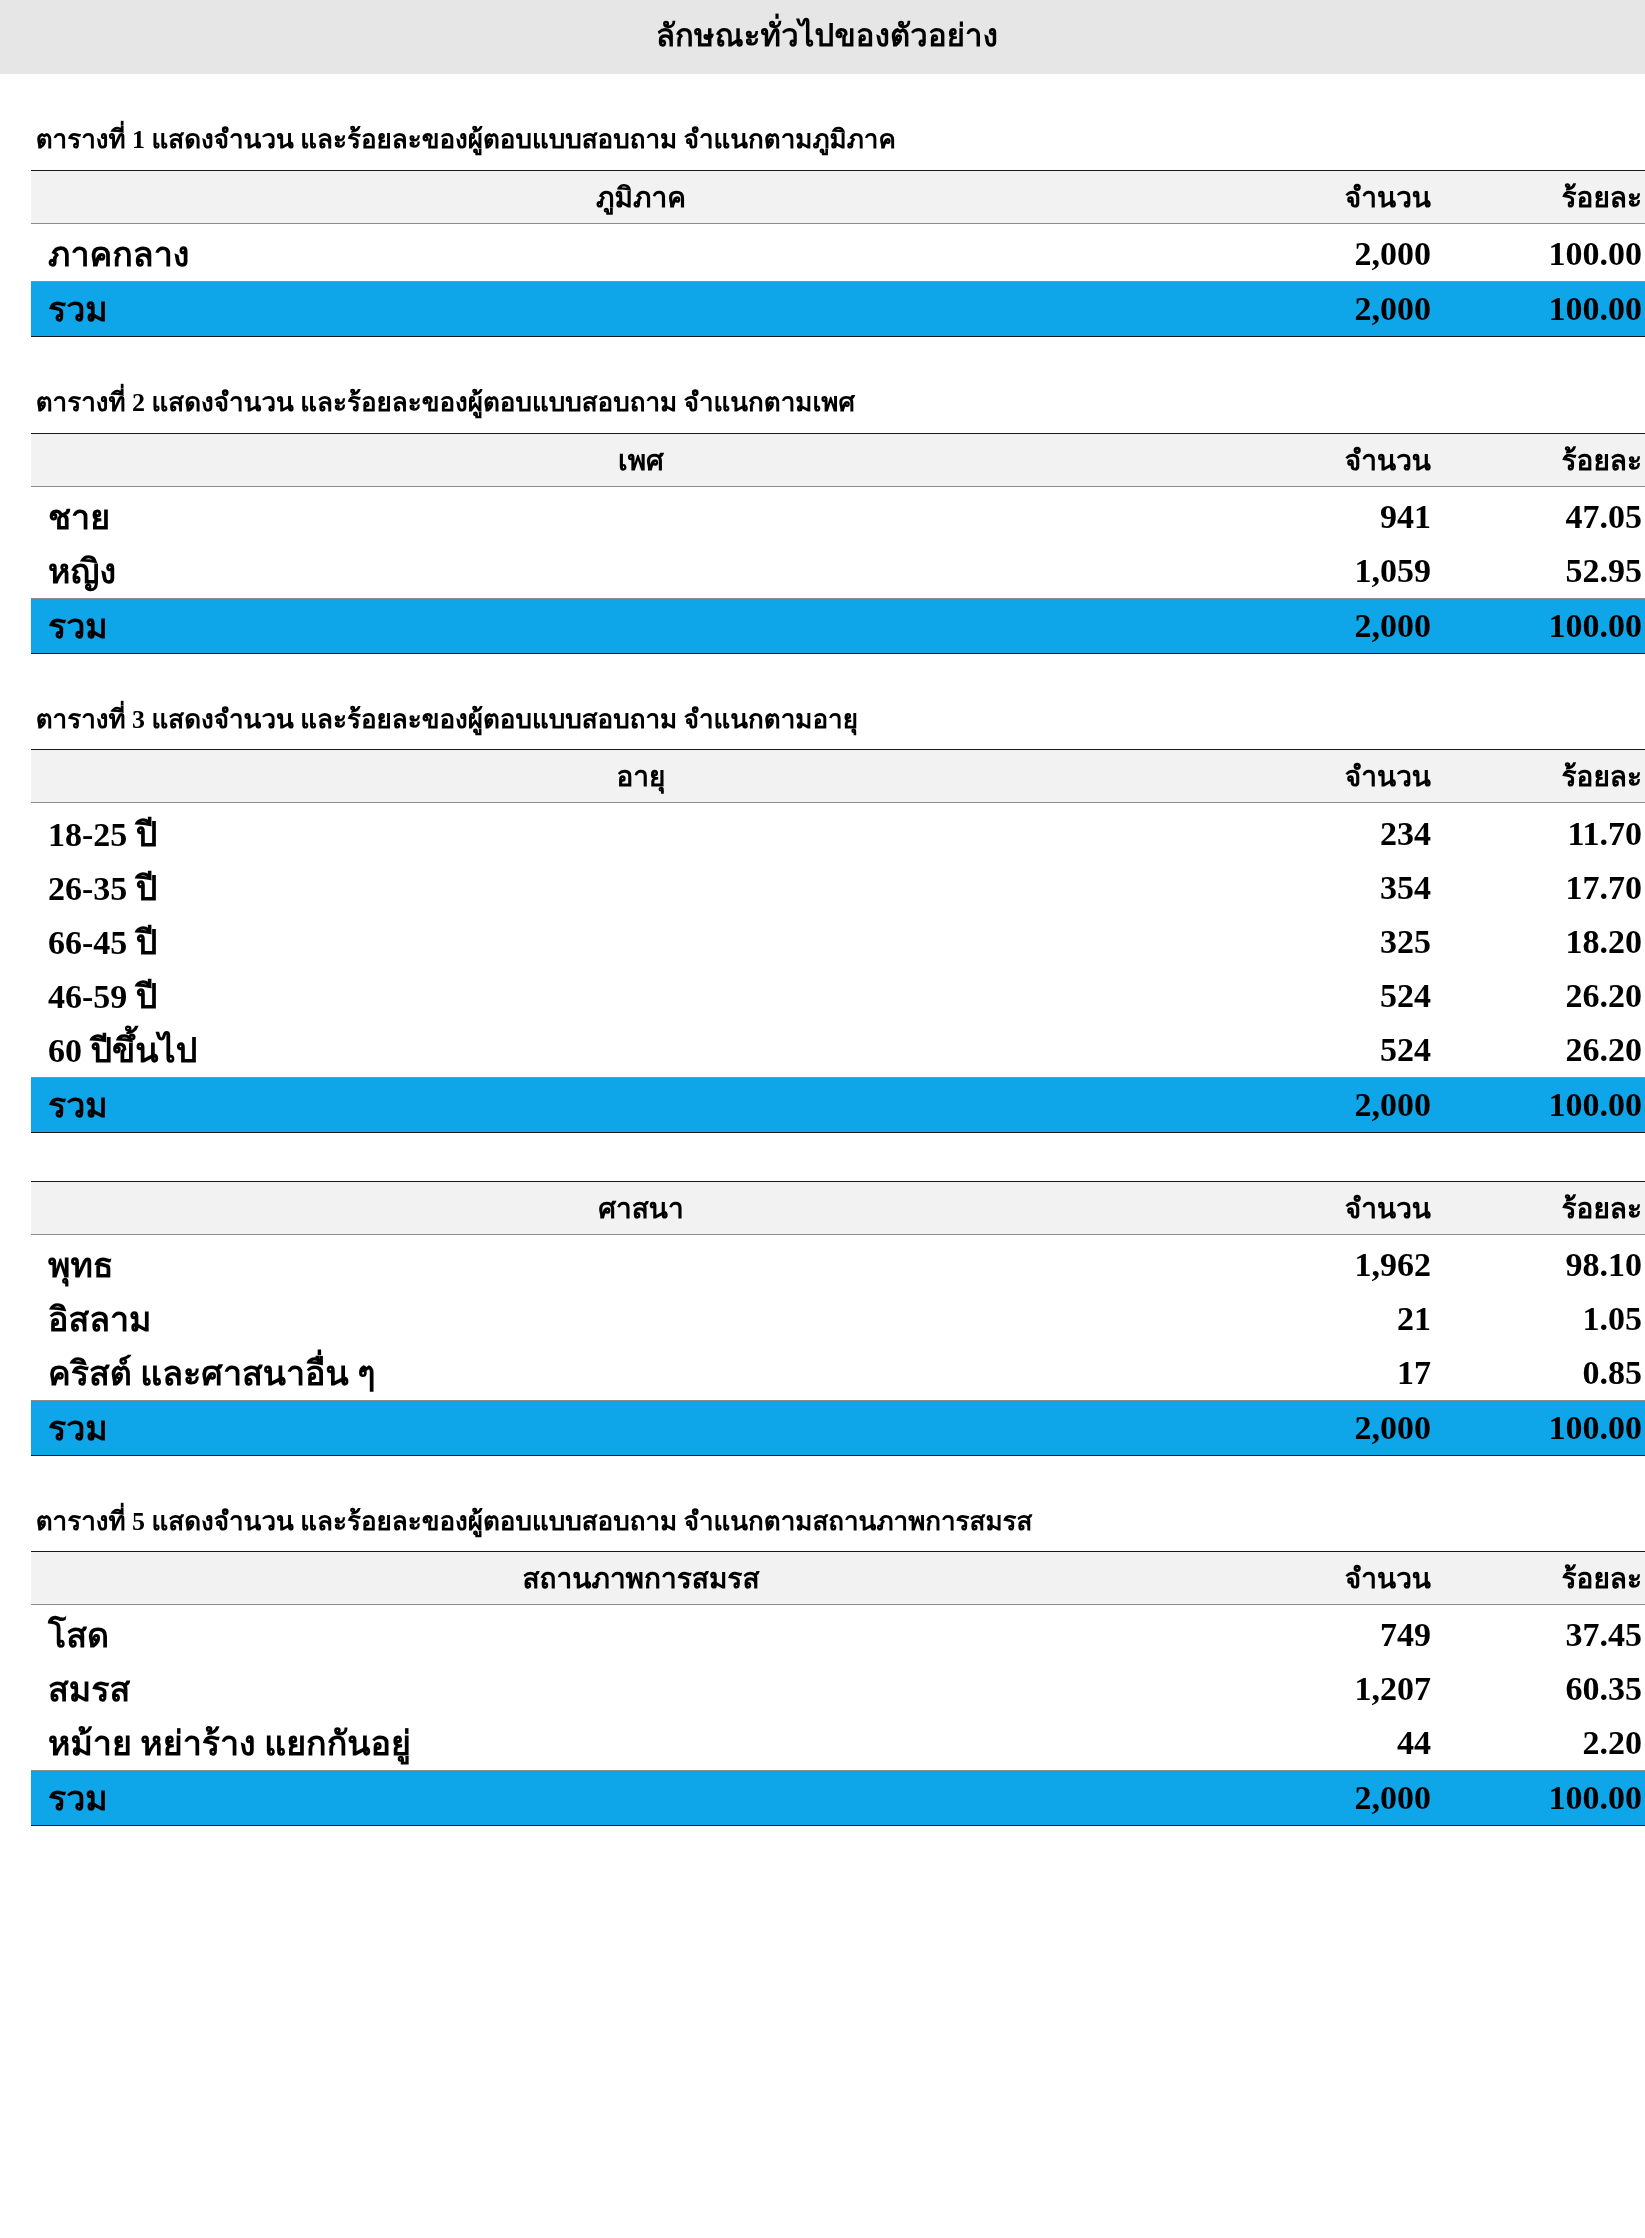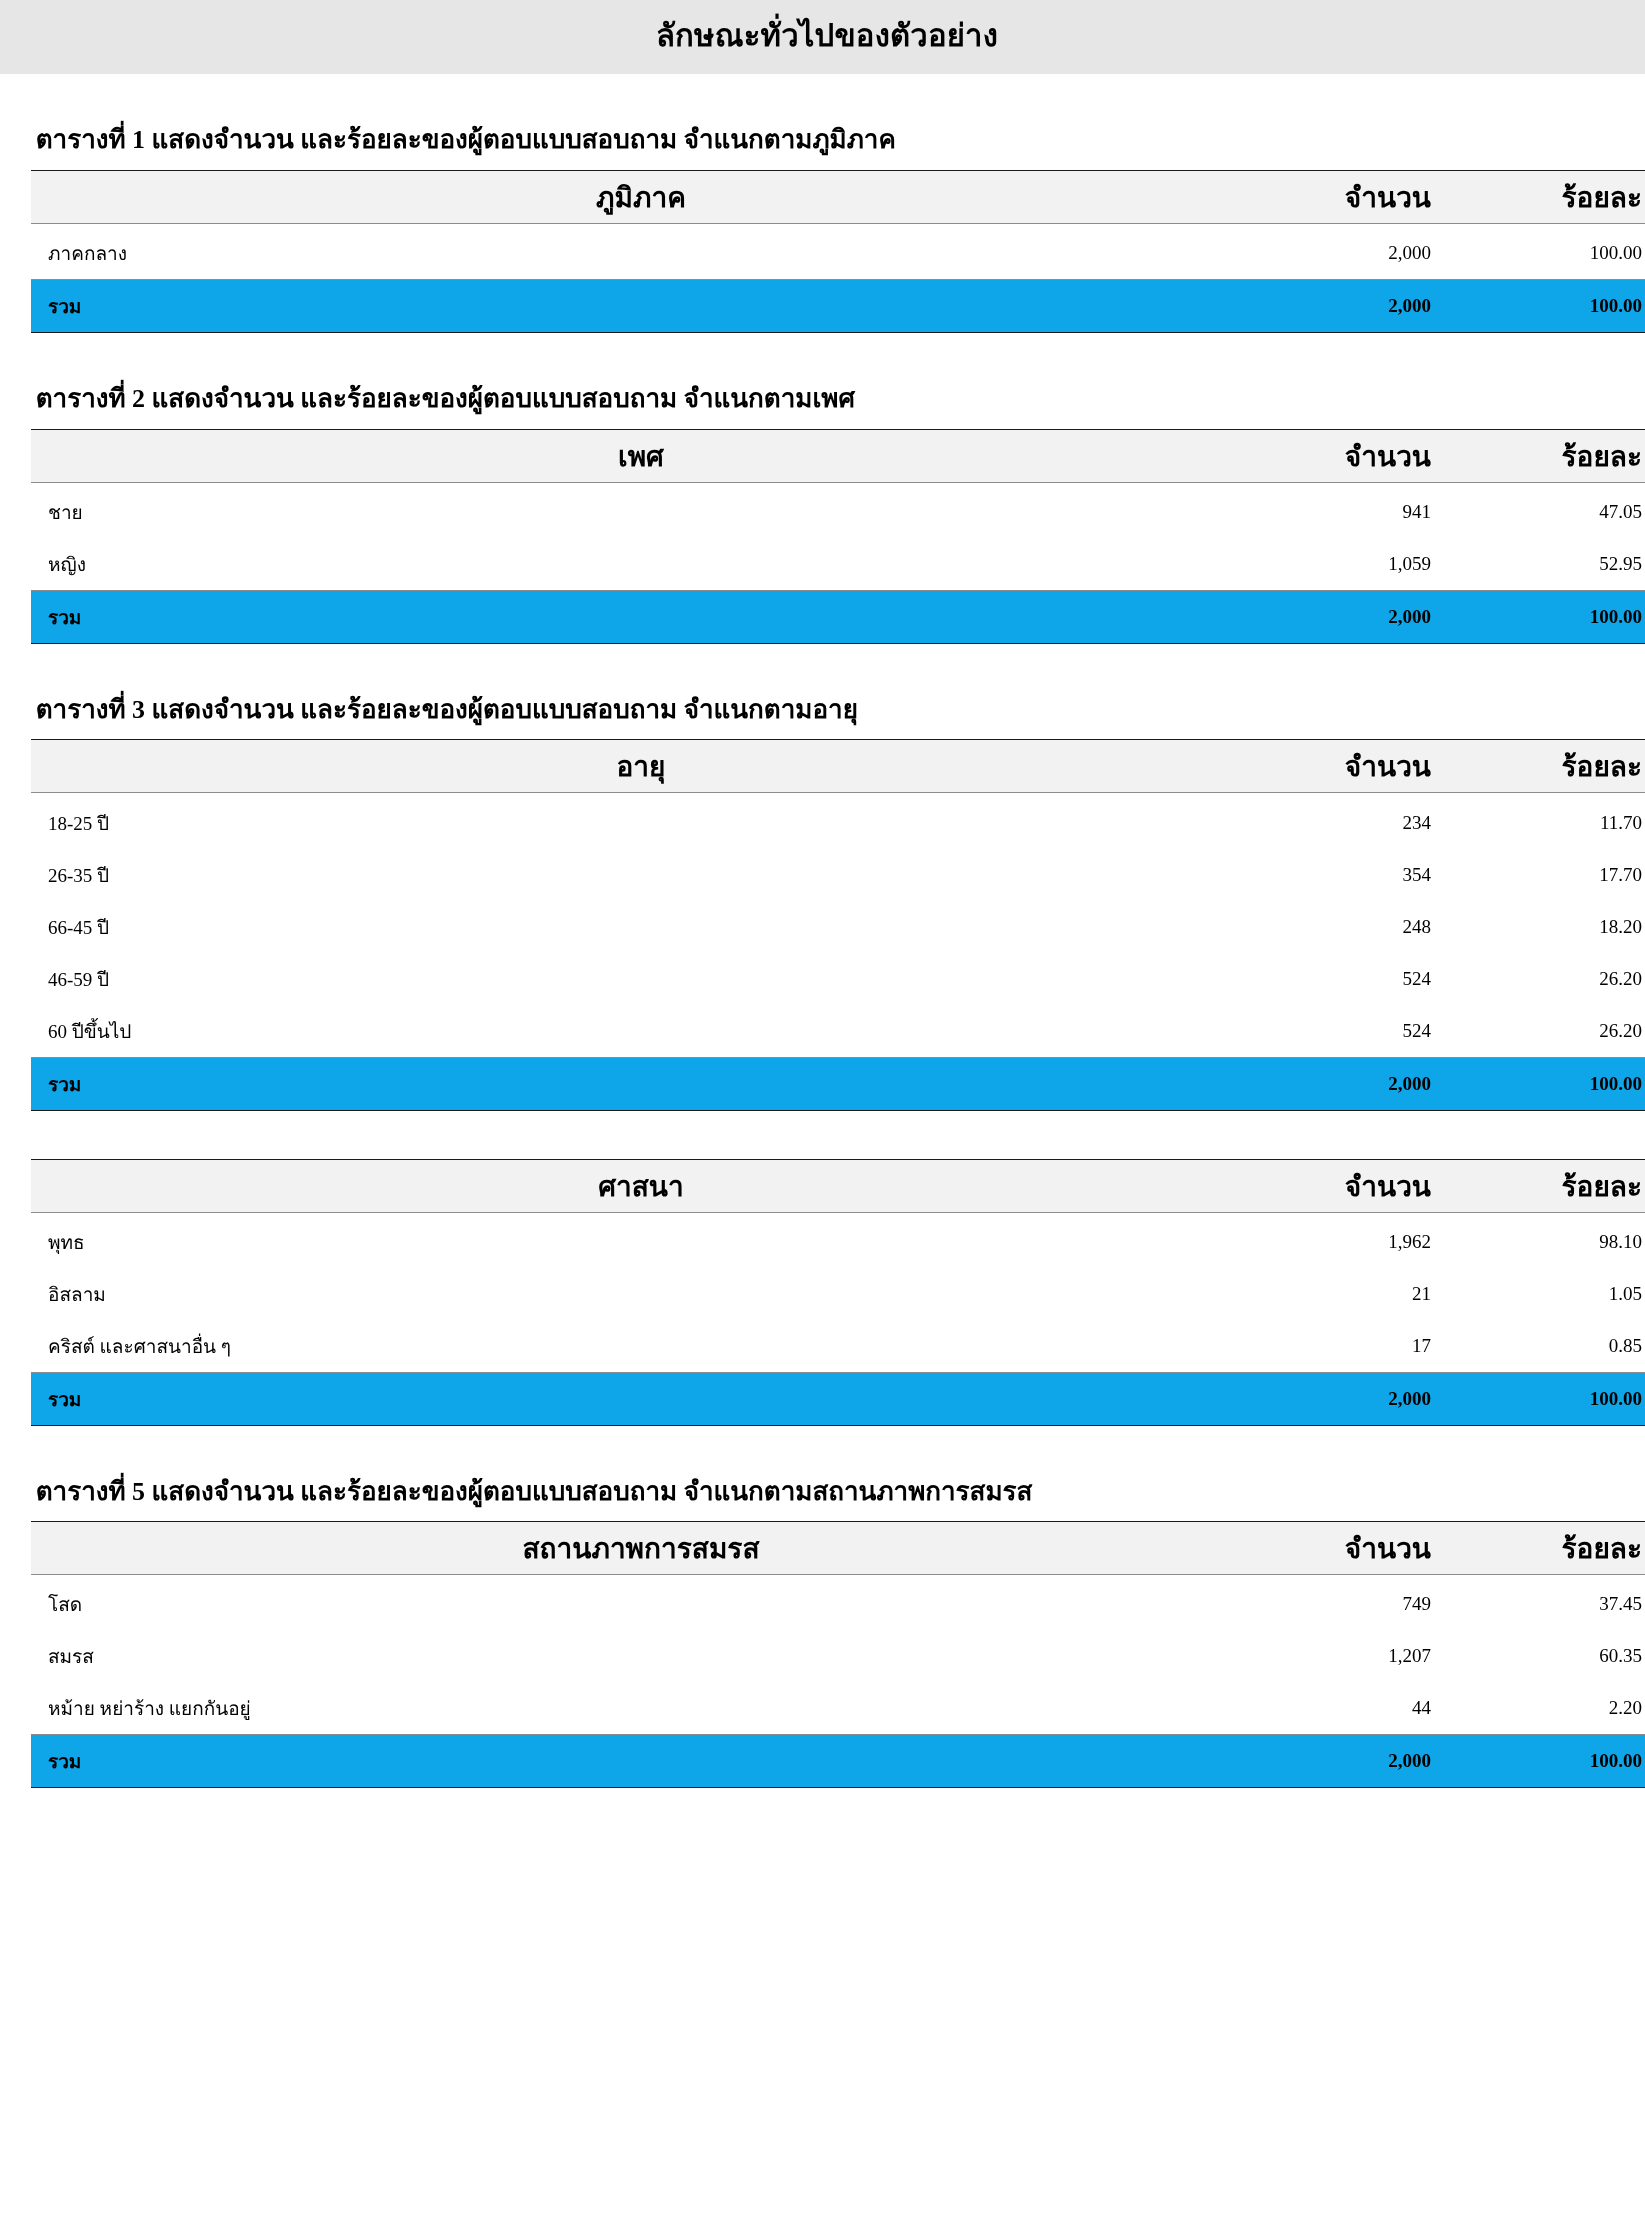--- a/index.html
+++ b/index.html
@@ -64,21 +64,22 @@
     border-top: 1.6px solid #1a1a1a;
     border-bottom: 0.8px solid #8c8c8c;
     font-size: 28px;
   }
   .c-label { width: 1220px; text-align: center; }
   .c-count { width: 180px; text-align: right; padding-right: 28px !important; }
   .c-pct   { width: 183px; text-align: right; padding-right: 23.5px !important; }
 
   tbody.body-rows td {
     height: 52px;
-    font-size: 19px;
+    font-size: 34px;
+    font-weight: bold;
   }
   tbody.body-rows tr td.c-label {
     text-align: left;
     padding-left: 17px !important;
   }
   tbody.body-rows tr:first-child td {
     padding-top: 3.1px;
   }
   .total-row td {
     background: #0ea5e9;
@@ -170,21 +171,21 @@
               <td class="c-count">234</td>
               <td class="c-pct">11.70</td>
             </tr>
             <tr>
               <td class="c-label">26-35 ปี</td>
               <td class="c-count">354</td>
               <td class="c-pct">17.70</td>
             </tr>
             <tr>
               <td class="c-label">66-45 ปี</td>
-              <td class="c-count">248</td>
+              <td class="c-count">325</td>
               <td class="c-pct">18.20</td>
             </tr>
             <tr>
               <td class="c-label">46-59 ปี</td>
               <td class="c-count">524</td>
               <td class="c-pct">26.20</td>
             </tr>
             <tr>
               <td class="c-label">60 ปีขึ้นไป</td>
               <td class="c-count">524</td>

